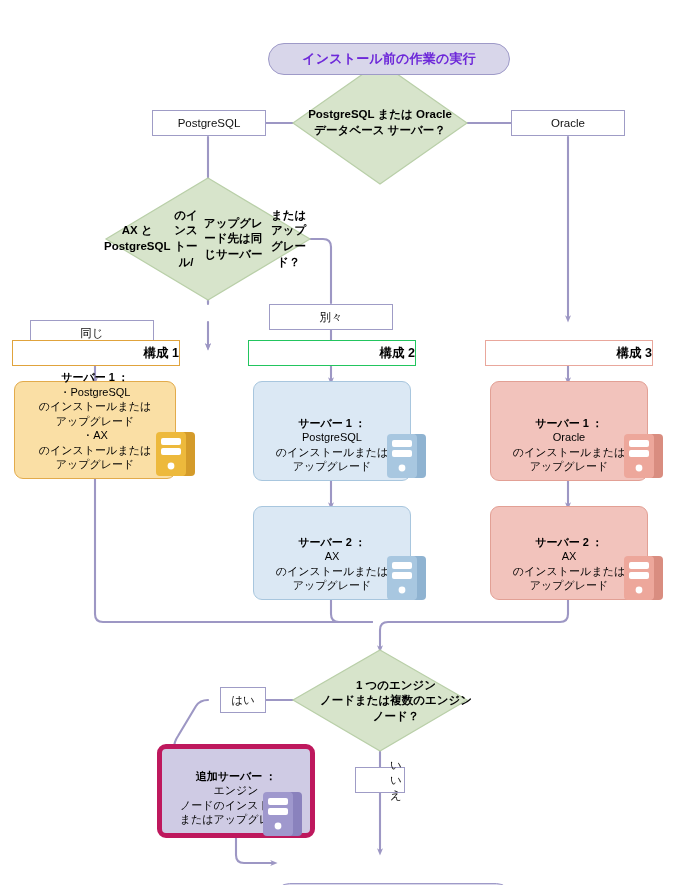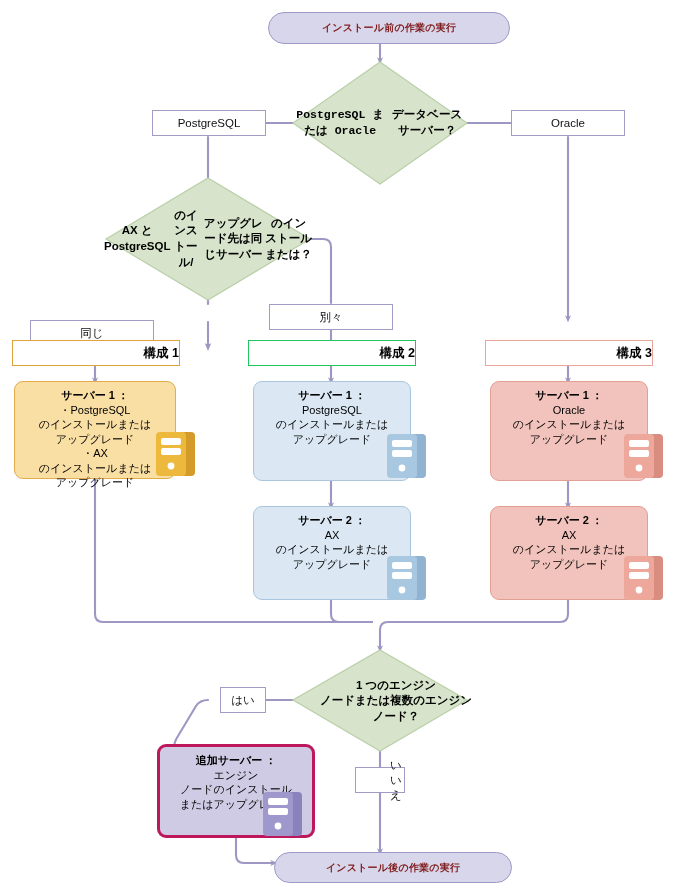--- a/index.html
+++ b/index.html
@@ -9,46 +9,46 @@
     color:#000;
   }
   #canvas{position:absolute;left:0;top:0;width:680px;height:885px;}
   svg.links{position:absolute;left:0;top:0;width:680px;height:885px;pointer-events:none;}
 
   .node{position:absolute;box-sizing:border-box;display:flex;align-items:center;justify-content:center;text-align:center;}
 
   
   .terminator{
     background:#d8d6ea;border:1px solid #9e9ac8;border-radius:999px;
-    font-weight:bold;font-size:10px;letter-spacing:.2px;color:#7f1d1d;
+    font-weight:bold;font-size:13px;letter-spacing:.2px;color:#6d28d9;margin-top:31px;
   }
 
   
   .labelbox{
     background:#ffffff;border:1px solid #9f9cc6;font-size:11.5px;color:#111;
   }
 
   
   .confbox{
     background:#ffffff;font-weight:bold;font-size:12.5px;justify-content:flex-end;
   }
   .conf1{border:1px solid #e0a33c;}
   .conf2{border:1px solid #22c55e;}
   .conf3{border:1px solid #e9a79c;}
 
   
   .proc{
     border-radius:9px;font-size:11px;line-height:1.32;padding:6px 8px;
-    display:flex;flex-direction:column;align-items:center;justify-content:flex-start;
+    display:flex;flex-direction:column;align-items:center;justify-content:flex-end;
   }
   .proc .ttl{font-weight:bold;}
   .proc.orange{background:#fadfa5;border:1px solid #e2ab4c;}
   .proc.blue{background:#dbe8f4;border:1px solid #a8c6de;}
   .proc.red{background:#f2c3bc;border:1px solid #e2a095;}
-  .proc.purple{background:#cfcbe4;border:3px solid #be185d;}
+  .proc.purple{background:#cfcbe4;border:5px solid #be185d;}
 
   
   .dtext{
     position:absolute;display:flex;align-items:center;justify-content:center;
     text-align:center;font-weight:bold;font-size:11.5px;line-height:1.35;
     pointer-events:none;
   }
 
   
   .tower{position:absolute;}
@@ -118,38 +118,38 @@
       <polygon points="380,62 467,123 380,184 293,123"></polygon>
       <polygon points="208,178 310,239 208,300 106,239"></polygon>
       <polygon points="380,650 467,700 380,751 293,700"></polygon>
     </g>
   </svg>
 
   <div class="node terminator" style="left:268px;top:12px;width:242px;height:32px;">
     <span>インストール前の作業の実行</span>
   </div>
 
-  <div class="dtext" style="left:293px;top:100px;width:174px;height:46px;flex-direction:row;font-family:Liberation Mono, monospace;">
+  <div class="dtext" style="left:293px;top:100px;width:174px;height:46px;flex-direction:column;">
     <div>PostgreSQL または Oracle</div>
     <div>データベース サーバー？</div>
   </div>
 
   <div class="node labelbox" style="left:152px;top:110px;width:114px;height:26px;">
     <span>PostgreSQL</span>
   </div>
 
   <div class="node labelbox" style="left:511px;top:110px;width:114px;height:26px;">
     <span>Oracle</span>
   </div>
 
   <div class="dtext" style="left:104px;top:203px;width:208px;height:72px;flex-direction:row;">
     <div>AX と PostgreSQL</div>
     <div>のインストール/</div>
     <div>アップグレード先は同じサーバー</div>
-    <div>のインストールまたは？</div>
+    <div>またはアップグレード？</div>
   </div>
 
   <div class="node labelbox" style="left:30px;top:320px;width:124px;height:26px;">
     <span>同じ</span>
   </div>
 
   <div class="node labelbox" style="left:269px;top:304px;width:124px;height:26px;">
     <span>別々</span>
   </div>
 

